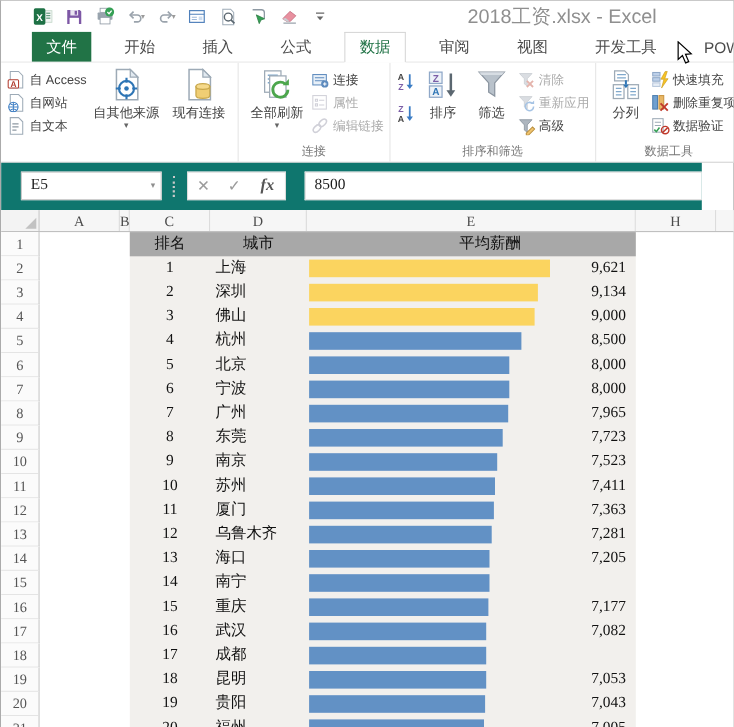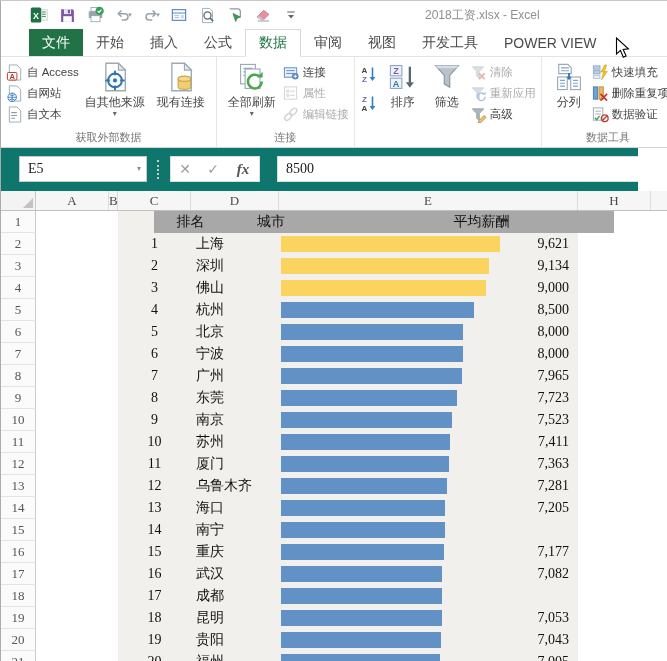--- a/index.html
+++ b/index.html
@@ -3,23 +3,23 @@
 <meta charset="utf-8">
 <style>
   html,body{margin:0;padding:0;background:#888;}
   #app{position:relative;width:667px;height:661px;overflow:hidden;background:#fff;
        font-family:"Liberation Sans",sans-serif;border-left:1px solid #ABABAB;border-top:1px solid #C9C9C9;box-sizing:border-box;}
   
   .titlebar{position:absolute;left:0;top:0;width:100%;height:28px;background:#fff;}
   .qat{position:absolute;left:24px;top:1px;display:flex;align-items:center;}
   .qat-btn{width:28px;height:26px;display:flex;align-items:center;justify-content:center;}
   .qat-dd{font-size:7px;color:#9A9A9A;margin-left:-4px;}
-  .win-title{position:absolute;left:424px;top:0;height:28px;line-height:28px;color:#8F8F8F;font-size:12px;white-space:nowrap;text-align:right;}
+  .win-title{position:absolute;left:424px;top:0;height:28px;line-height:28px;color:#8F8F8F;font-size:18px;white-space:nowrap;text-align:right;}
   
-  .tabrow{position:absolute;top:28px;left:0;width:100%;height:28px;background:#fff;display:flex;align-items:stretch;border-bottom:1px solid #E3E3E3;box-sizing:border-box;}
+  .tabrow{position:absolute;top:28px;left:0;width:100%;height:28px;background:#fff;display:flex;align-items:stretch;border-bottom:1px solid #E3E3E3;box-sizing:border-box;gap:17px;}
   .ftab{width:54px;margin-left:28px;background:#217346;color:#fff;font-size:14px;display:flex;align-items:center;justify-content:center;flex:none;}
   .tab{padding:0 13px;font-size:14px;color:#4A4A4A;display:flex;align-items:center;white-space:nowrap;flex:none;}
   .tab.active{color:#217346;background:#fff;border:1px solid #D8D8D8;border-bottom:1px solid #fff;margin-bottom:-1px;text-align:right;}
   
   .ribbon{position:absolute;top:56px;left:0;width:667px;height:91px;background:#fff;border-bottom:1px solid #D4D4D4;display:flex;overflow:hidden;box-sizing:border-box;}
   .rgroup{position:relative;height:100%;border-right:1px solid #E6E6E6;display:flex;align-items:flex-start;padding:3px 5px 15px 5px;box-sizing:border-box;flex:none;}
   .glabel{position:absolute;bottom:2px;left:0;right:0;text-align:center;font-size:11px;color:#767676;white-space:nowrap;}
   .btn-large{display:flex;flex-direction:column;align-items:center;justify-content:flex-start;padding:1px 6px 0 6px;font-size:12px;color:#444;text-align:center;flex:none;}
   .bl-label{line-height:13px;white-space:nowrap;}
   .bl-arrow{font-size:8px;color:#666;line-height:9px;}
@@ -194,21 +194,20 @@
         </div>
         <div class="btn-large">
           <span><svg width="32" height="32" viewBox="0 0 28 28">
               <path d="M6 2h11l6 6v18H6z" fill="#fff" stroke="#9DAAB6" stroke-width="1.2"></path>
               <path d="M17 2l6 6h-6z" fill="#E2EAF1" stroke="#9DAAB6"></path>
               <path d="M11.5 15.5v7c0 1.3 2.5 2.3 5.5 2.3s5.5-1 5.5-2.3v-7z" fill="#F0CE74" stroke="#C9A84C"></path>
               <ellipse cx="17" cy="15.5" rx="5.5" ry="2.3" fill="#F5D98B" stroke="#C9A84C"></ellipse>
             </svg></span>
           <span class="bl-label">现有连接</span>
         </div>
-        <div class="glabel">获取外部数据</div>
       </div>
       <div class="rgroup">
         <div class="btn-large">
           <span><svg width="32" height="32" viewBox="0 0 28 28">
               <rect x="4" y="3" width="13" height="17" fill="#fff" stroke="#9DAAB6"></rect>
               <path d="M6.5 6.5h8M6.5 9.5h8M6.5 12.5h8" stroke="#7FA8CC" stroke-width="1.1"></path>
               <rect x="8" y="7" width="13" height="17" fill="#fff" stroke="#9DAAB6"></rect>
               <path d="M22.5 18a6 6 0 1 1-2.1-4.6" fill="none" stroke="#4CA64C" stroke-width="2.2"></path>
               <path d="M23.3 9.5v5h-5z" fill="#4CA64C"></path>
             </svg></span>
@@ -298,20 +297,21 @@
             <span>重新应用</span>
           </div>
           <div class="btn-small">
             <span class="ic"><svg width="18" height="17" viewBox="0 0 18 18">
                 <path d="M3 3h12l-4.6 5v7l-2.8-2V8z" fill="#AEB6BF" stroke="#8B95A0" stroke-width=".8"></path>
                 <path d="M9.5 16l6-6 2 2-6 6h-2z" fill="#F0C36D" stroke="#B98F3E"></path>
               </svg></span>
             <span>高级</span>
           </div>
         </div>
+        <div class="glabel">排序和筛选</div>
       </div>
       <div class="rgroup">
         <div class="btn-large">
           <span><svg width="32" height="32" viewBox="0 0 28 28">
               <path d="M5 3h8l3 3v5H5z" fill="#fff" stroke="#9DAAB6"></path>
               <path d="M7 6h7M7 8.5h7" stroke="#7FA8CC"></path>
               <rect x="4" y="14" width="8.5" height="11" fill="#fff" stroke="#9DAAB6"></rect>
               <rect x="15.5" y="14" width="8.5" height="11" fill="#fff" stroke="#9DAAB6"></rect>
               <path d="M6 17h4.5M6 19.5h4.5M6 22h4.5M17.5 17h4.5M17.5 19.5h4.5M17.5 22h4.5" stroke="#7FA8CC"></path>
               <path d="M14 10.5v3.5" stroke="#2E75B5" stroke-width="1.6"></path>
@@ -396,21 +396,21 @@
         <div class="rh" style="top: 306px;">14</div>
         <div class="rh" style="top: 328px;">15</div>
         <div class="rh" style="top: 350px;">16</div>
         <div class="rh" style="top: 372px;">17</div>
         <div class="rh" style="top: 394px;">18</div>
         <div class="rh" style="top: 416px;">19</div>
         <div class="rh" style="top: 438px;">20</div>
         <div class="rh" style="top: 460px;">21</div>
       </div>
     <div class="databand" id="databand" style="background: rgb(242, 240, 237);"></div>
-    <div class="hdrband" id="hdrband" style="background: rgb(168, 168, 168); margin-left: 36px;">
+    <div class="hdrband" id="hdrband" style="background: rgb(168, 168, 168);">
         <div class="hcell" style="left: 0px; width: 73px;">排名</div>
         <div class="hcell" style="left: 73px; width: 88px;">城市</div>
         <div class="hcell" style="left: 178px; width: 299px;">平均薪酬</div>
       </div>
     <div id="grid">
         <div class="row" style="top: 42px;">
           <span class="c-rank">1</span>
           <span class="c-city">上海</span>
           <div class="c-bar" style="width: 219px; background: rgb(251, 212, 95);"></div>
           <span class="c-val">9,621</span>

